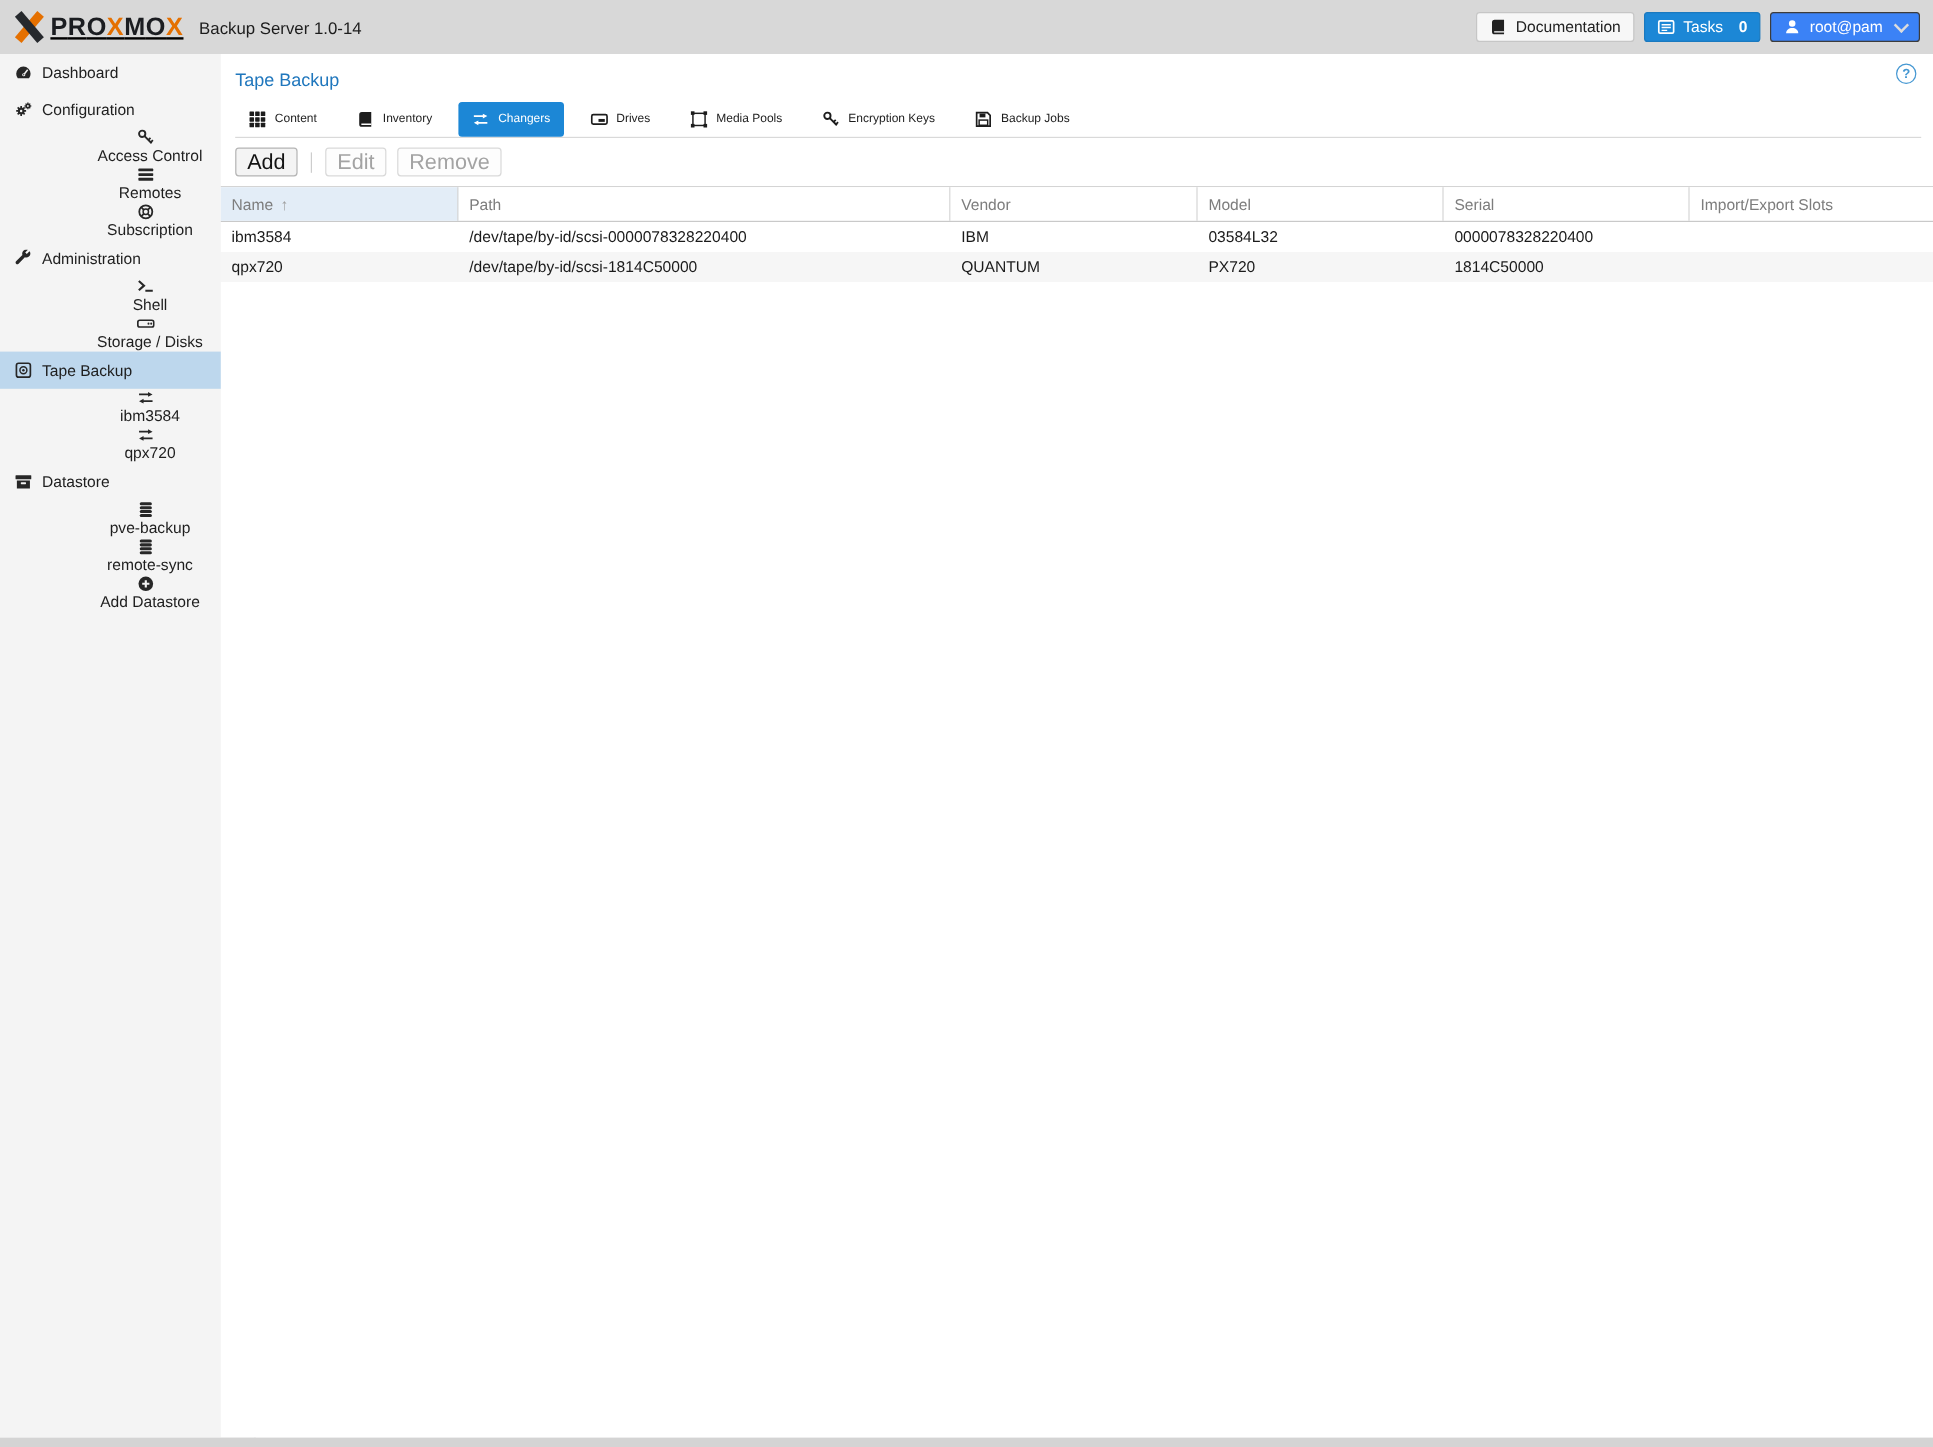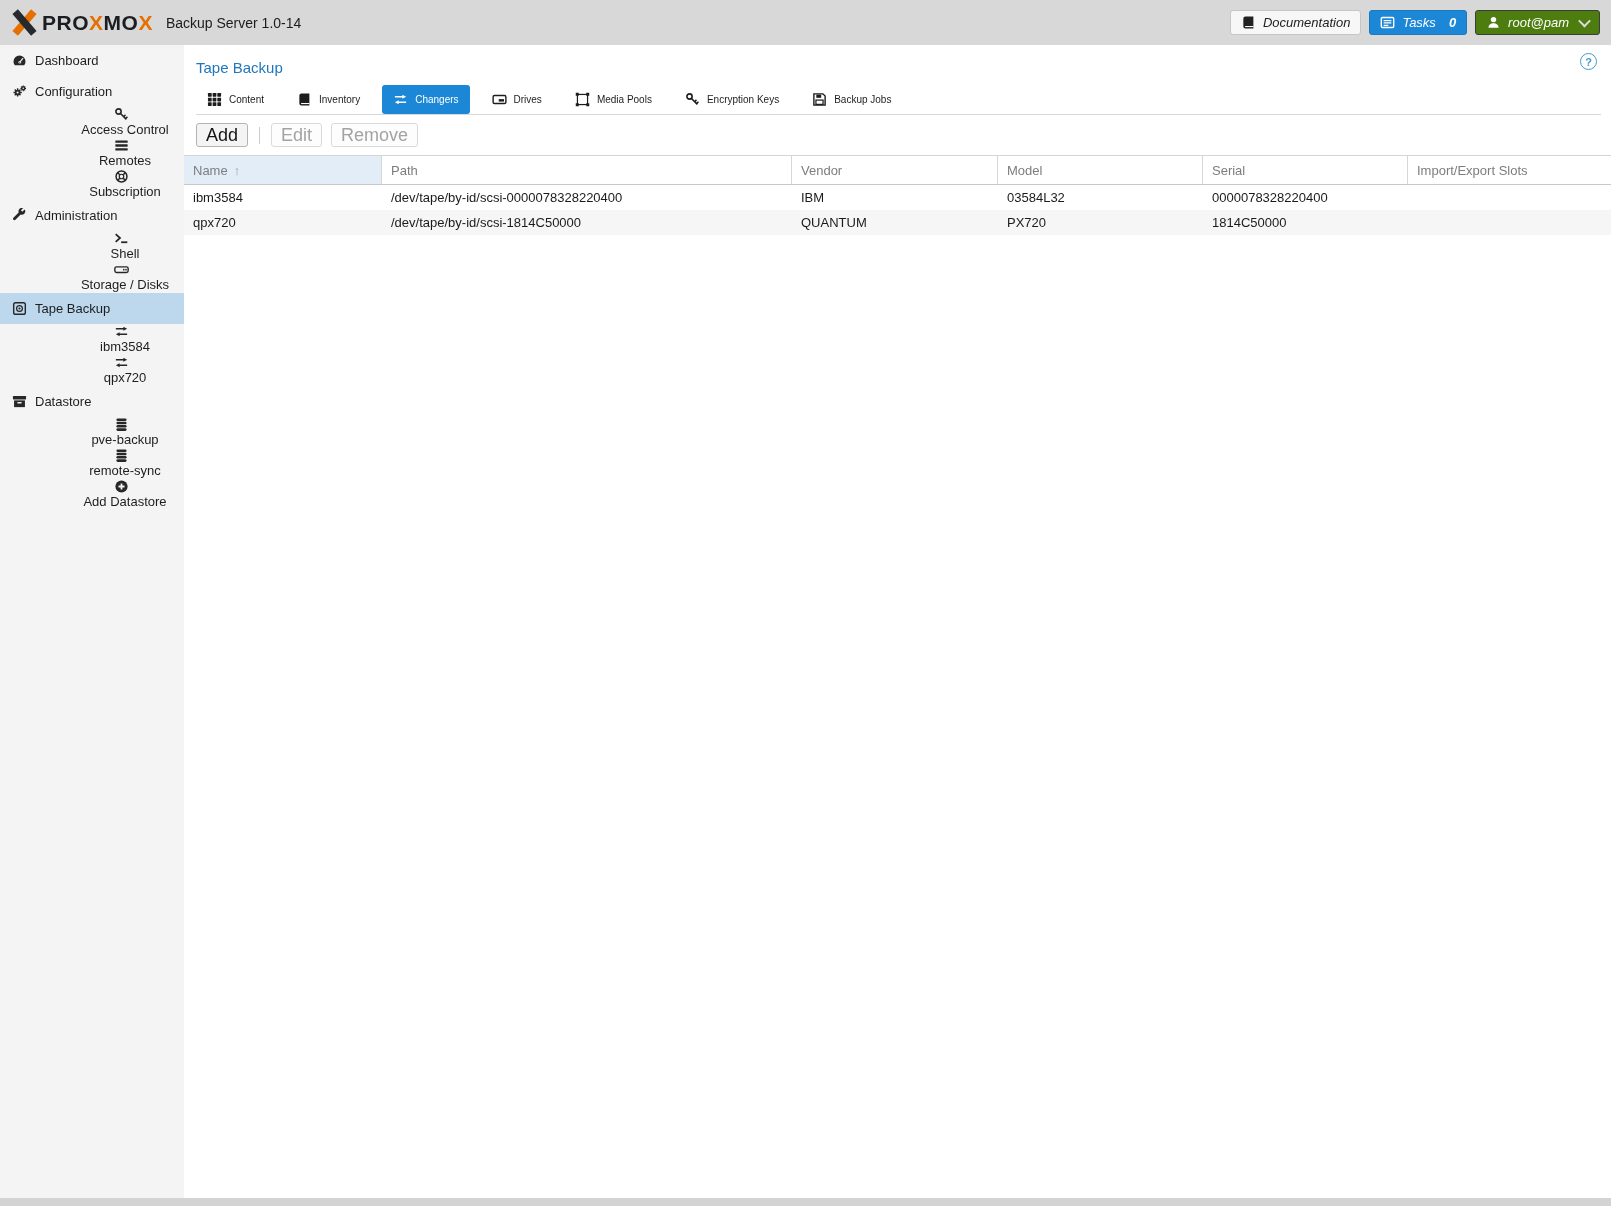--- a/index.html
+++ b/index.html
@@ -6,31 +6,31 @@
   body{
     width:1611px;height:1206px;position:relative;overflow:hidden;
     font-family:"Liberation Sans",sans-serif;background:#ffffff;
     -webkit-font-smoothing:antialiased;
   }
   
   .topbar{
     position:absolute;top:0;left:0;width:100%;height:45px;
     background:#d8d8d8;display:flex;align-items:center;box-sizing:border-box;
   }
-  .logo{display:flex;align-items:center;margin-left:10px;}
+  .logo{display:flex;align-items:center;margin-left:10px;text-decoration:underline;}
   .logo-mark svg{display:block;}
   .logo-text{font-size:21px;font-weight:bold;letter-spacing:.5px;color:#1b1d21;margin-left:3px;}
   .logo-text .x{color:#e57000;}
   .app-title{margin-left:13px;font-size:14px;color:#1c1c1c;}
-  .topbar-right{margin-left:auto;margin-right:11px;display:flex;align-items:flex-end;gap:8px;font-style:italic;}
+  .topbar-right{margin-left:auto;margin-right:11px;display:flex;align-items:flex-end;gap:8px;}
   .tb-btn{height:25px;display:flex;align-items:center;gap:7px;padding:0 10px;
     border-radius:3px;font-size:13px;box-sizing:border-box;cursor:pointer;}
   .tb-btn.light{background:#f7f7f7;border:1px solid #c6c6c6;color:#212121;}
   .tb-btn.blue{background:#1c87d6;border:1px solid #1a79bf;color:#fff;}
-  .tb-btn.dark{background:#4d7c0f;border:1px solid #3c3c3c;color:#fff;}
+  .tb-btn.dark{background:#3b82f6;border:1px solid #3c3c3c;color:#fff;}
   .tb-btn .badge{font-weight:bold;margin-left:6px;}
   .chev{width:7px;height:7px;border-right:2px solid #dcdcdc;border-bottom:2px solid #dcdcdc;
     transform:rotate(45deg) translate(-1px,-1px);margin-left:4px;}
   
   .sidebar{
     position:absolute;top:45px;left:0;width:213px;bottom:8px;background:#f4f4f4;
     border-right:1px solid #cfcfcf;box-sizing:border-box;
   }
   .side-item{height:31px;display:flex;align-items:center;font-size:13px;color:#1e1e1e;
     position:relative;cursor:pointer;}

